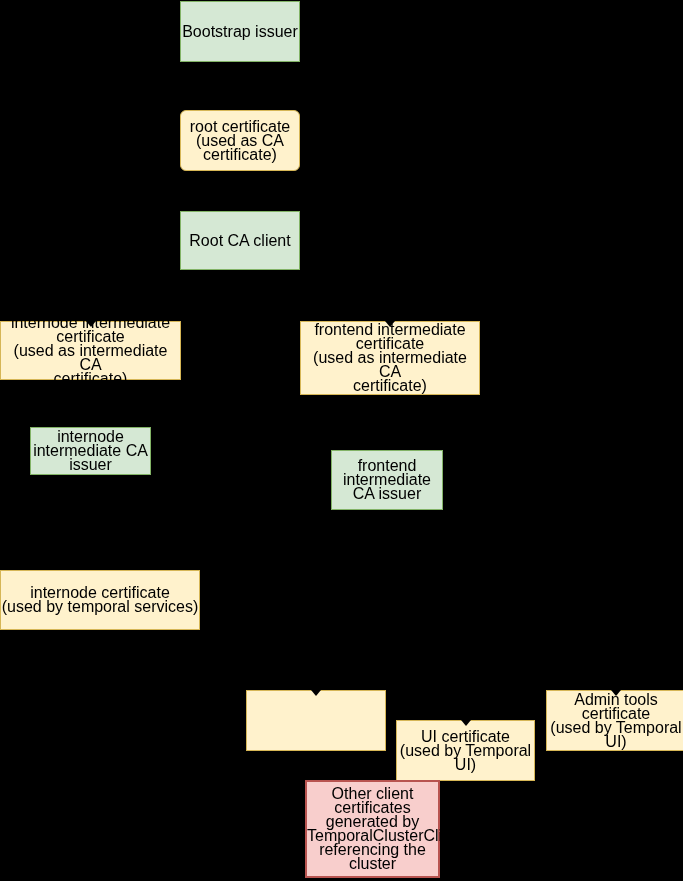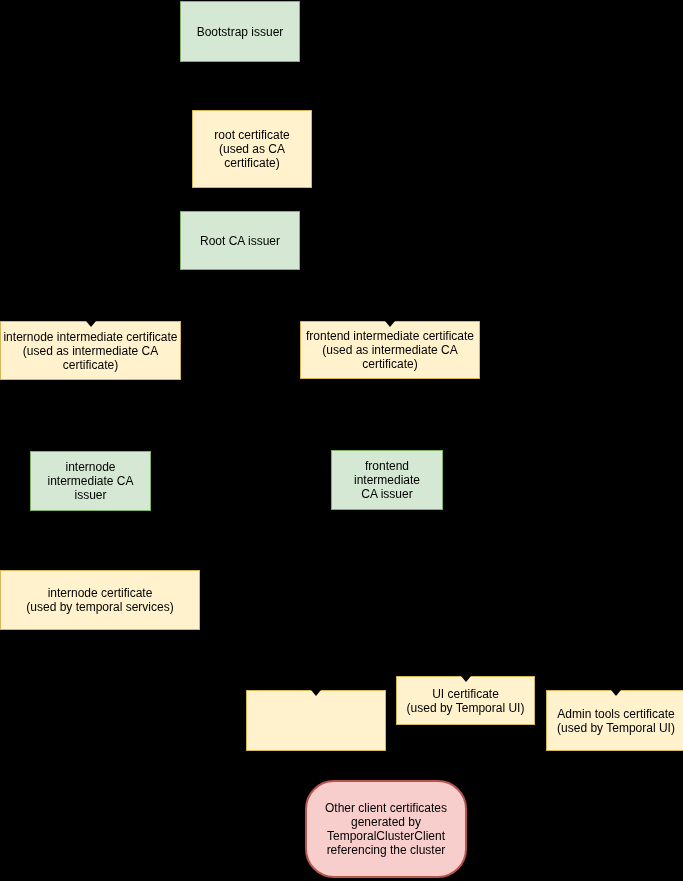--- a/index.html
+++ b/index.html
@@ -13,21 +13,21 @@
     overflow: hidden;
     font-family: "Liberation Sans", sans-serif;
   }
   .node {
     position: absolute;
     box-sizing: border-box;
     display: flex;
     align-items: center;
     justify-content: center;
     text-align: center;
-    font-size: 12px;
+    font-size: 16px;
     line-height: 14px;
     color: var(--text-color);
   }
   .node-label {
     white-space: pre-line;
     display: block;
     width: 100%;
   }
   .node.green {
     background: var(--issuer-fill);
@@ -54,65 +54,65 @@
     border-top: 6px solid var(--arrow-color);
   }
 </style>
 </head>
 <body>
 
 <div id="diagram-canvas" style="width: 683px; height: 881px; background: rgb(0, 0, 0);">
     <div class="node green" style="left: 180px; top: 1px; width: 120px; height: 61px;">
       <span class="node-label">Bootstrap issuer</span>
     </div>
-    <div class="node yellow" style="left: 192px; top: 110px; width: 120px; height: 78px;">
+    <div class="node yellow" style="left: 180px; top: 110px; width: 120px; height: 61px; border-radius: 6px;">
       <span class="node-label">root certificate
 (used as CA
 certificate)</span>
     </div>
     <div class="node green" style="left: 180px; top: 211px; width: 120px; height: 59px;">
-      <span class="node-label">Root CA issuer</span>
+      <span class="node-label">Root CA client</span>
     </div>
     <div class="node yellow" style="left: 0px; top: 321px; width: 181px; height: 59px;">
       <span class="node-label">internode intermediate certificate
 (used as intermediate CA
 certificate)</span>
       <span class="arrowhead"></span>
     </div>
-    <div class="node yellow" style="left: 300px; top: 321px; width: 180px; height: 58px;">
+    <div class="node yellow" style="left: 300px; top: 321px; width: 180px; height: 74px;">
       <span class="node-label">frontend intermediate certificate
 (used as intermediate CA
 certificate)</span>
       <span class="arrowhead"></span>
     </div>
-    <div class="node green" style="left: 30px; top: 451px; width: 121px; height: 60px;">
+    <div class="node green" style="left: 30px; top: 427px; width: 121px; height: 48px;">
       <span class="node-label">internode
 intermediate CA
 issuer</span>
     </div>
     <div class="node green" style="left: 331px; top: 450px; width: 112px; height: 60px;">
       <span class="node-label">frontend intermediate
 CA issuer</span>
     </div>
     <div class="node yellow" style="left: 0px; top: 570px; width: 200px; height: 60px;">
       <span class="node-label">internode certificate
 (used by temporal services)</span>
     </div>
     <div class="node yellow" style="left: 246px; top: 690px; width: 140px; height: 61px;">
       <span class="arrowhead"></span>
     </div>
-    <div class="node yellow" style="left: 396px; top: 676px; width: 139px; height: 49px;">
+    <div class="node yellow" style="left: 396px; top: 720px; width: 139px; height: 61px;">
       <span class="node-label">UI certificate
 (used by Temporal UI)</span>
       <span class="arrowhead"></span>
     </div>
     <div class="node yellow" style="left: 546px; top: 690px; width: 140px; height: 61px;">
       <span class="node-label">Admin tools certificate
 (used by Temporal UI)</span>
       <span class="arrowhead"></span>
     </div>
-    <div class="node pink" style="left: 305px; top: 780px; width: 162px; height: 98px; border-radius: 29px;">
+    <div class="node pink" style="left: 305px; top: 780px; width: 135px; height: 98px;">
       <span class="node-label">Other client certificates
 generated by
 TemporalClusterClient
 referencing the cluster</span>
     </div>
   </div>
 
 </body></html>

